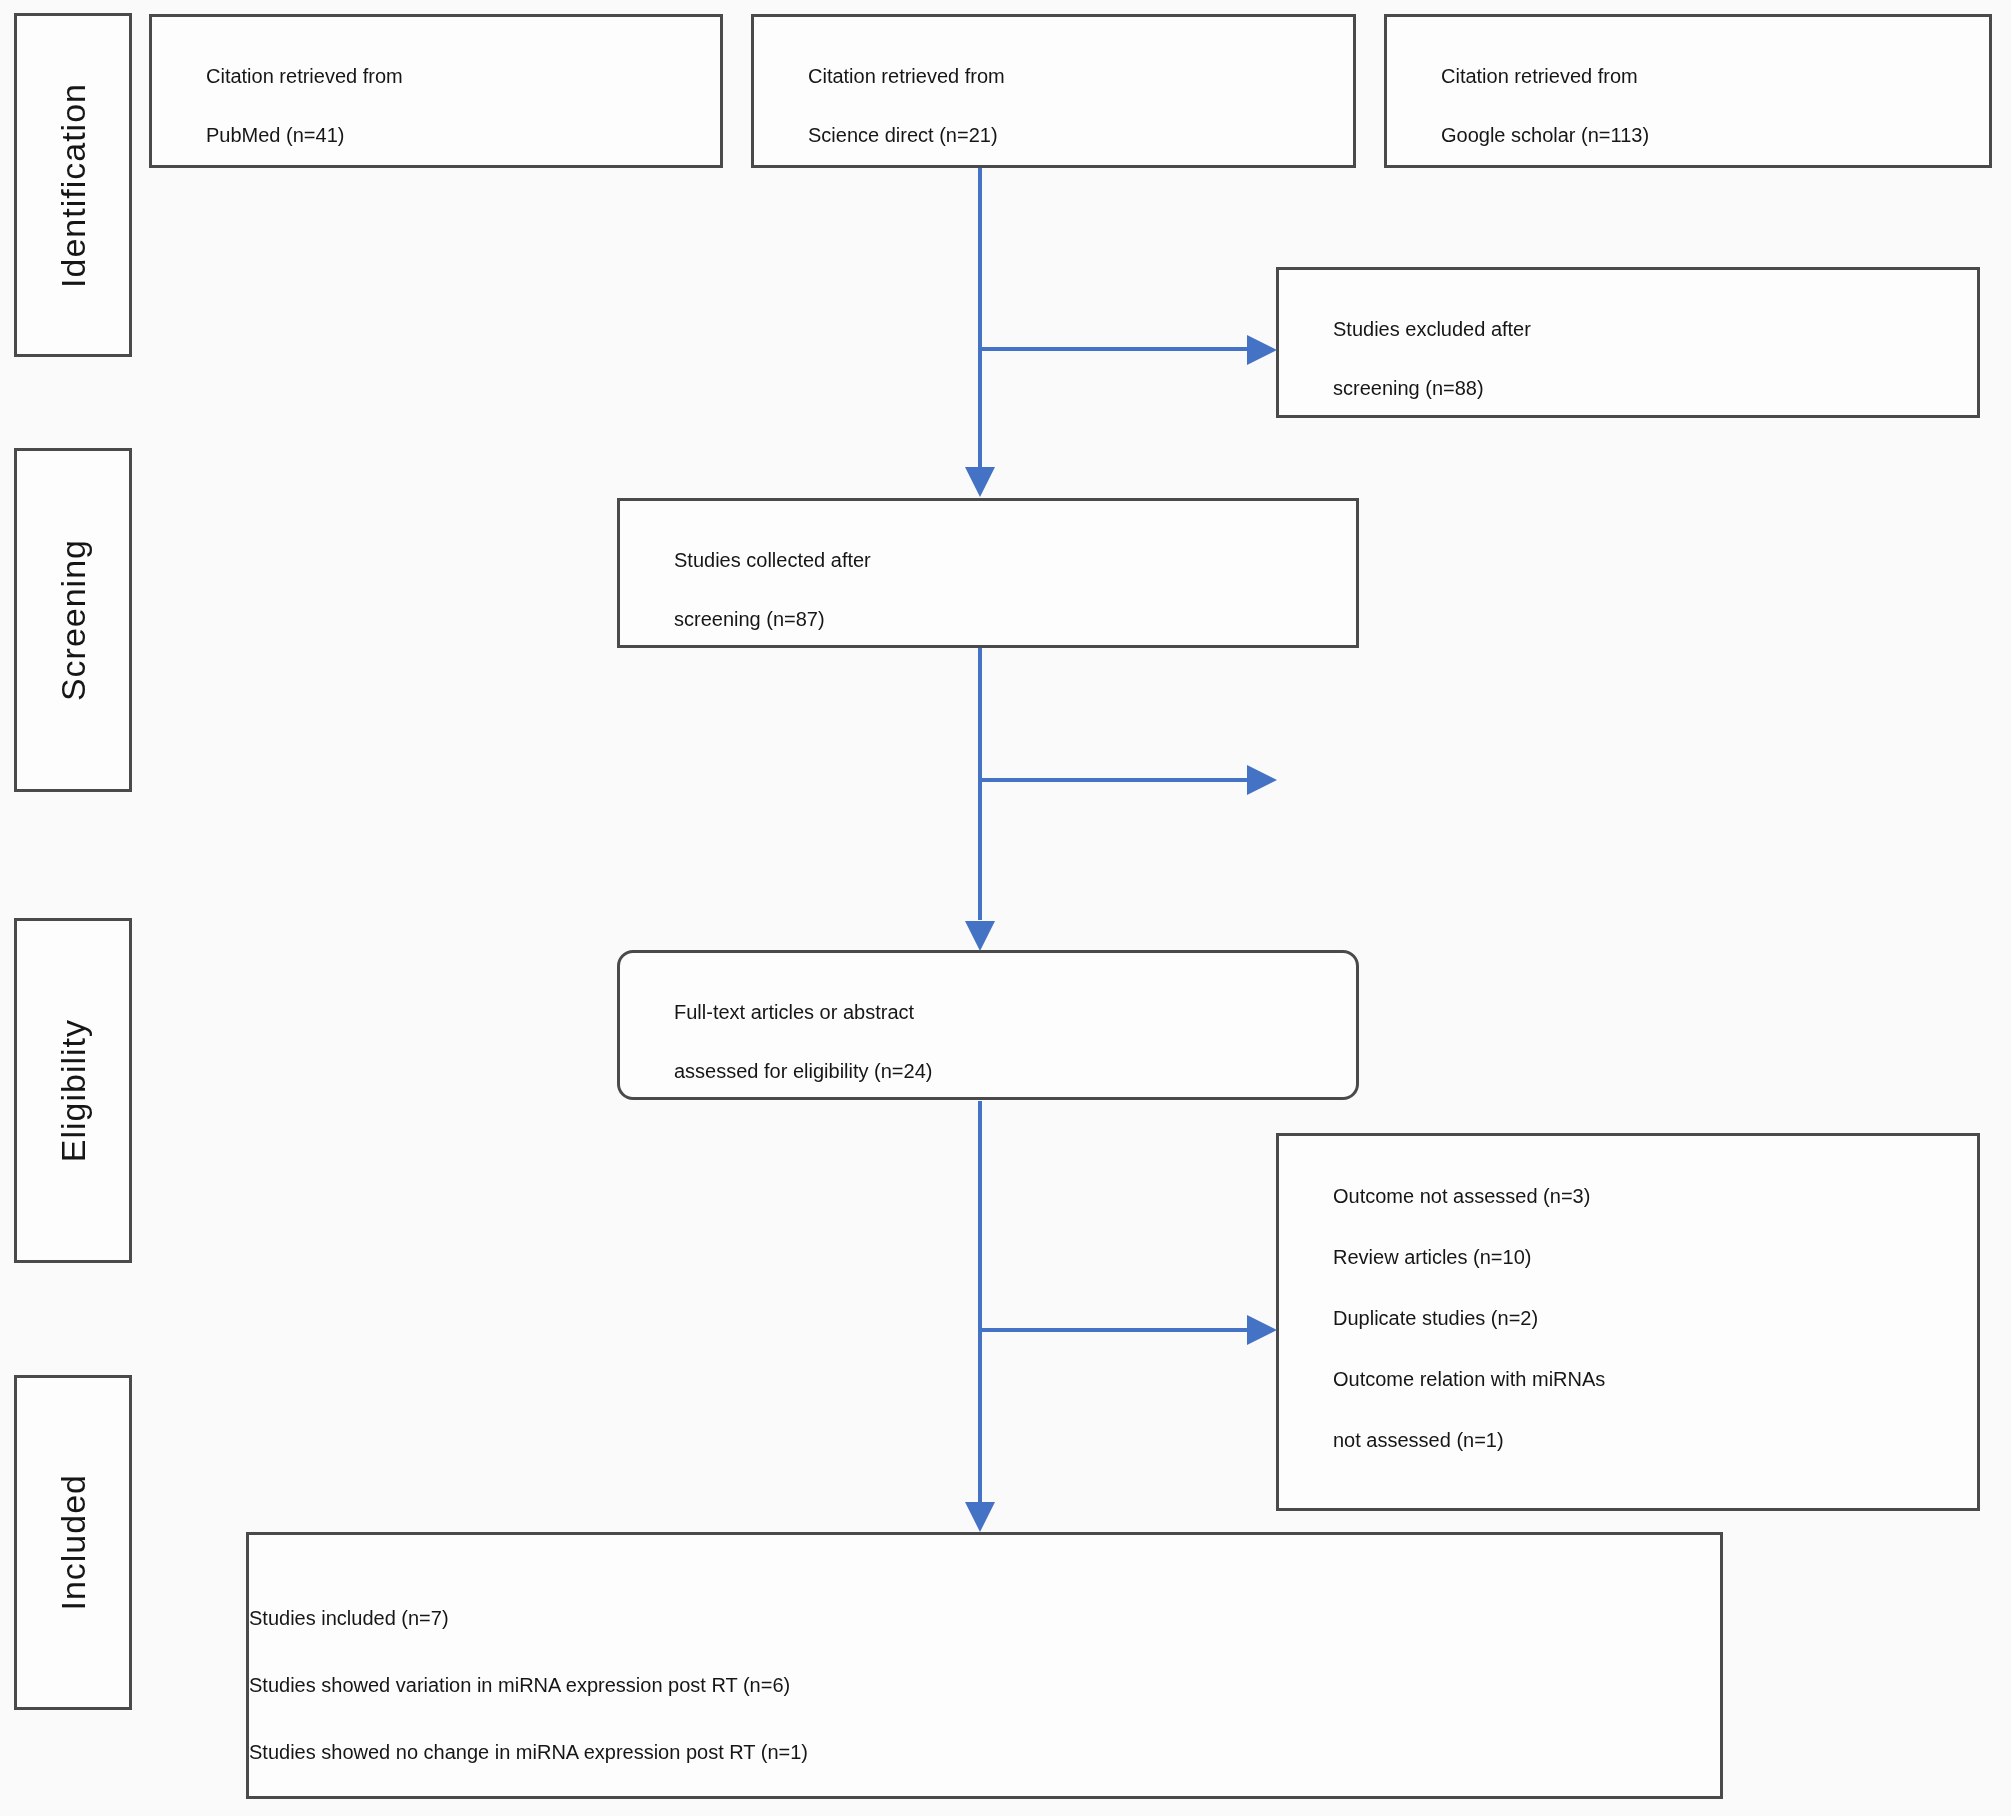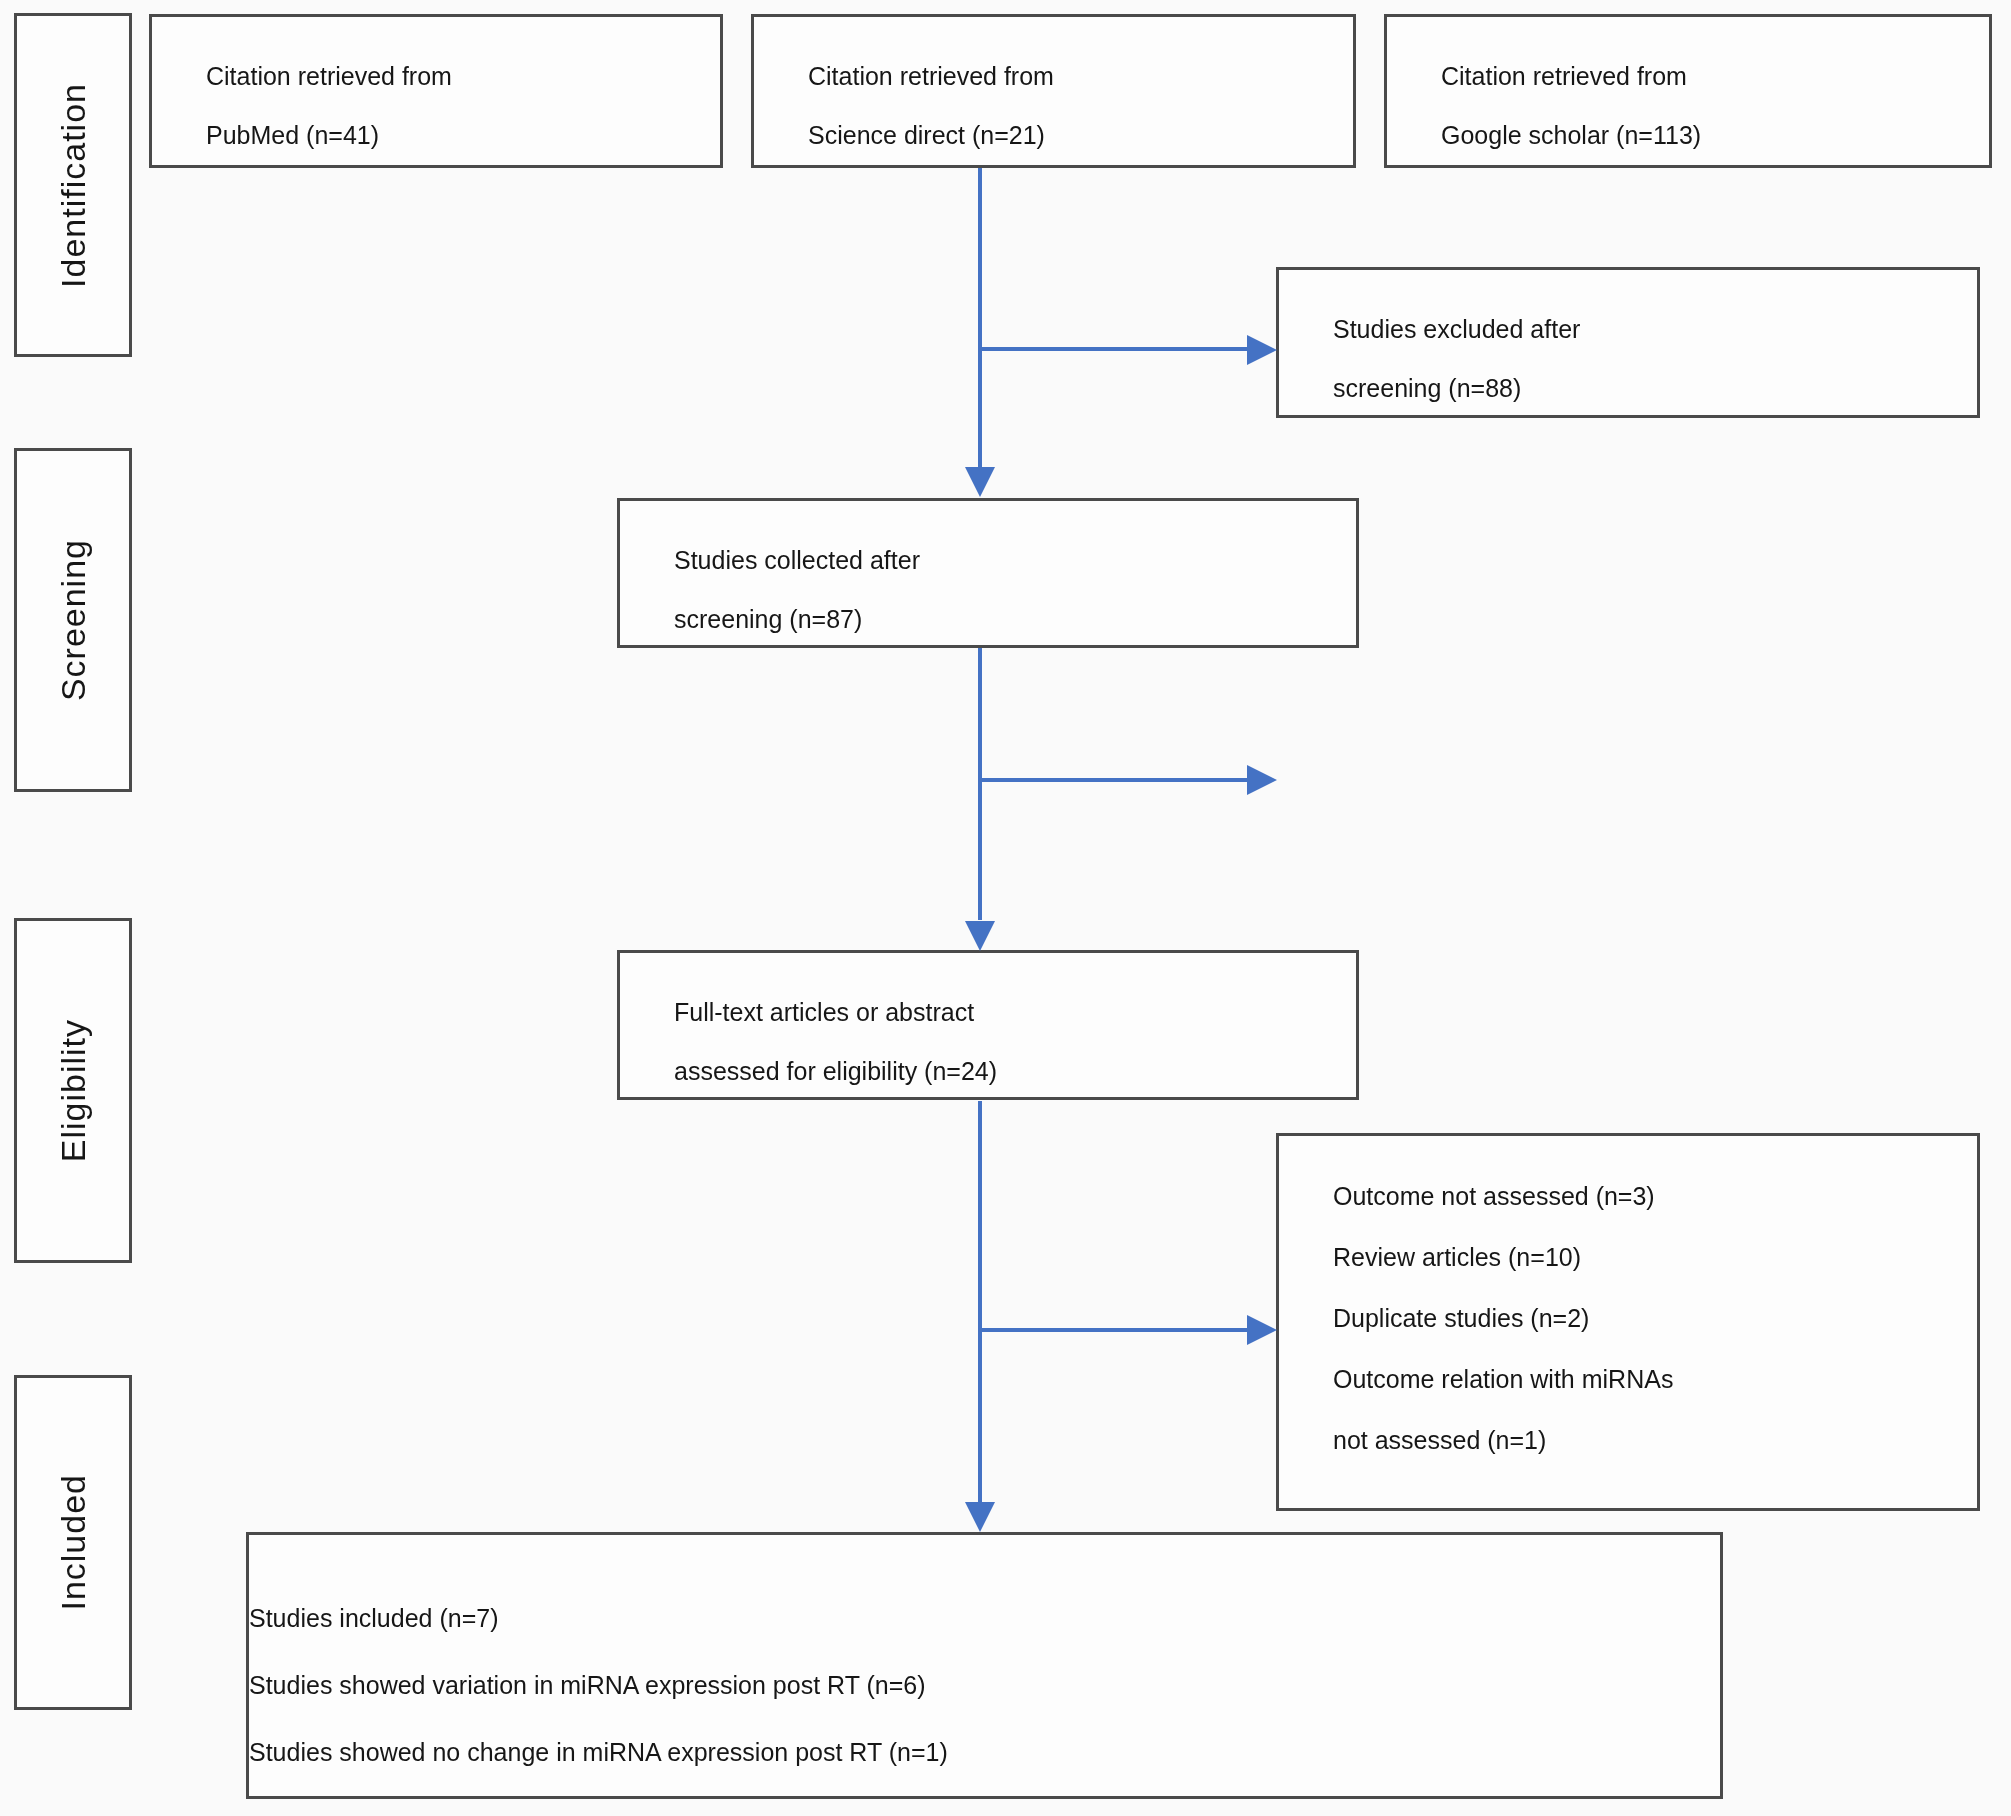--- a/index.html
+++ b/index.html
@@ -30,21 +30,21 @@
     justify-content:center;
   }
   .stage .vtext{
     writing-mode:vertical-rl;
     transform:rotate(180deg);
     font-size:34px;
     letter-spacing:1px;
     white-space:nowrap;
   }
   
-  .flow{font-size:25px;}
+  .flow{font-size:20px;}
   .flow .tl{
     line-height:59px;
     white-space:nowrap;
   }
   .pad{padding:30px 20px 0 54px;}
   .reasons{}
   .reasons .tl{line-height:61px;}
   .centerbox{
     padding-top:50px;
   }
@@ -105,21 +105,21 @@
     <div class="tl">Review articles (n=10)</div>
     <div class="tl">Duplicate studies (n=2)</div>
     <div class="tl">Outcome relation with miRNAs</div>
     <div class="tl">not assessed (n=1)</div>
   </div>
 
   <div class="box flow pad" style="left:617px;top:498px;width:742px;height:150px;">
     <div class="tl">Studies collected after</div>
     <div class="tl">screening (n=87)</div>
   </div>
-  <div class="box flow pad" style="left:617px;top:950px;width:742px;height:150px;">
+  <div class="box flow pad" style="left:617px;top:950px;width:742px;height:150px;border-radius:16px;">
     <div class="tl">Full-text articles or abstract</div>
     <div class="tl">assessed for eligibility (n=24)</div>
   </div>
 
   <div class="box flow centerbox" style="left:246px;top:1532px;width:1477px;height:267px;">
     <div class="tl">Studies included (n=7)</div>
     <div class="tl">Studies showed variation in miRNA expression post RT (n=6)</div>
     <div class="tl">Studies showed no change in miRNA expression post RT (n=1)</div>
   </div>
 

